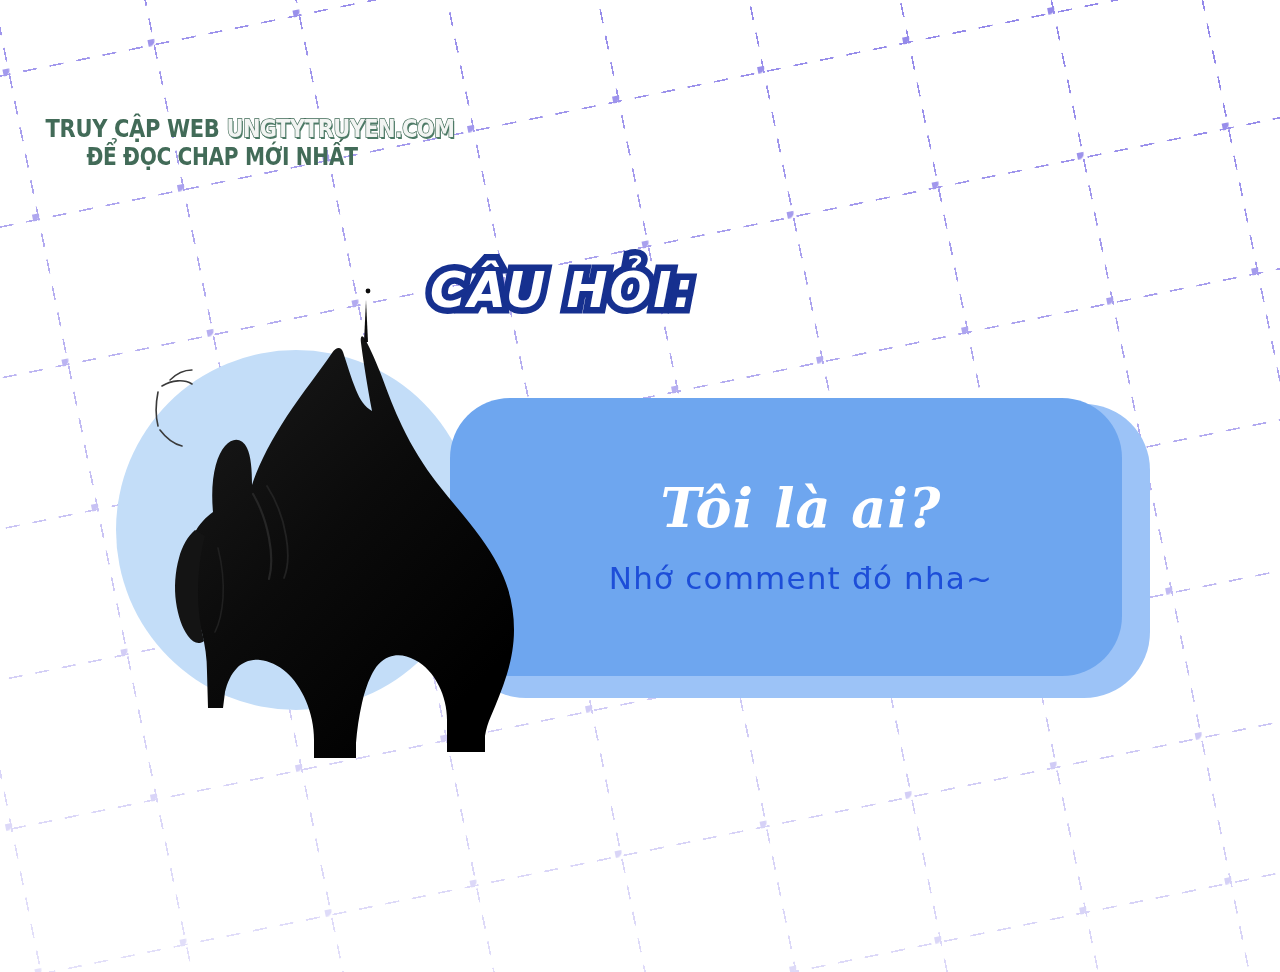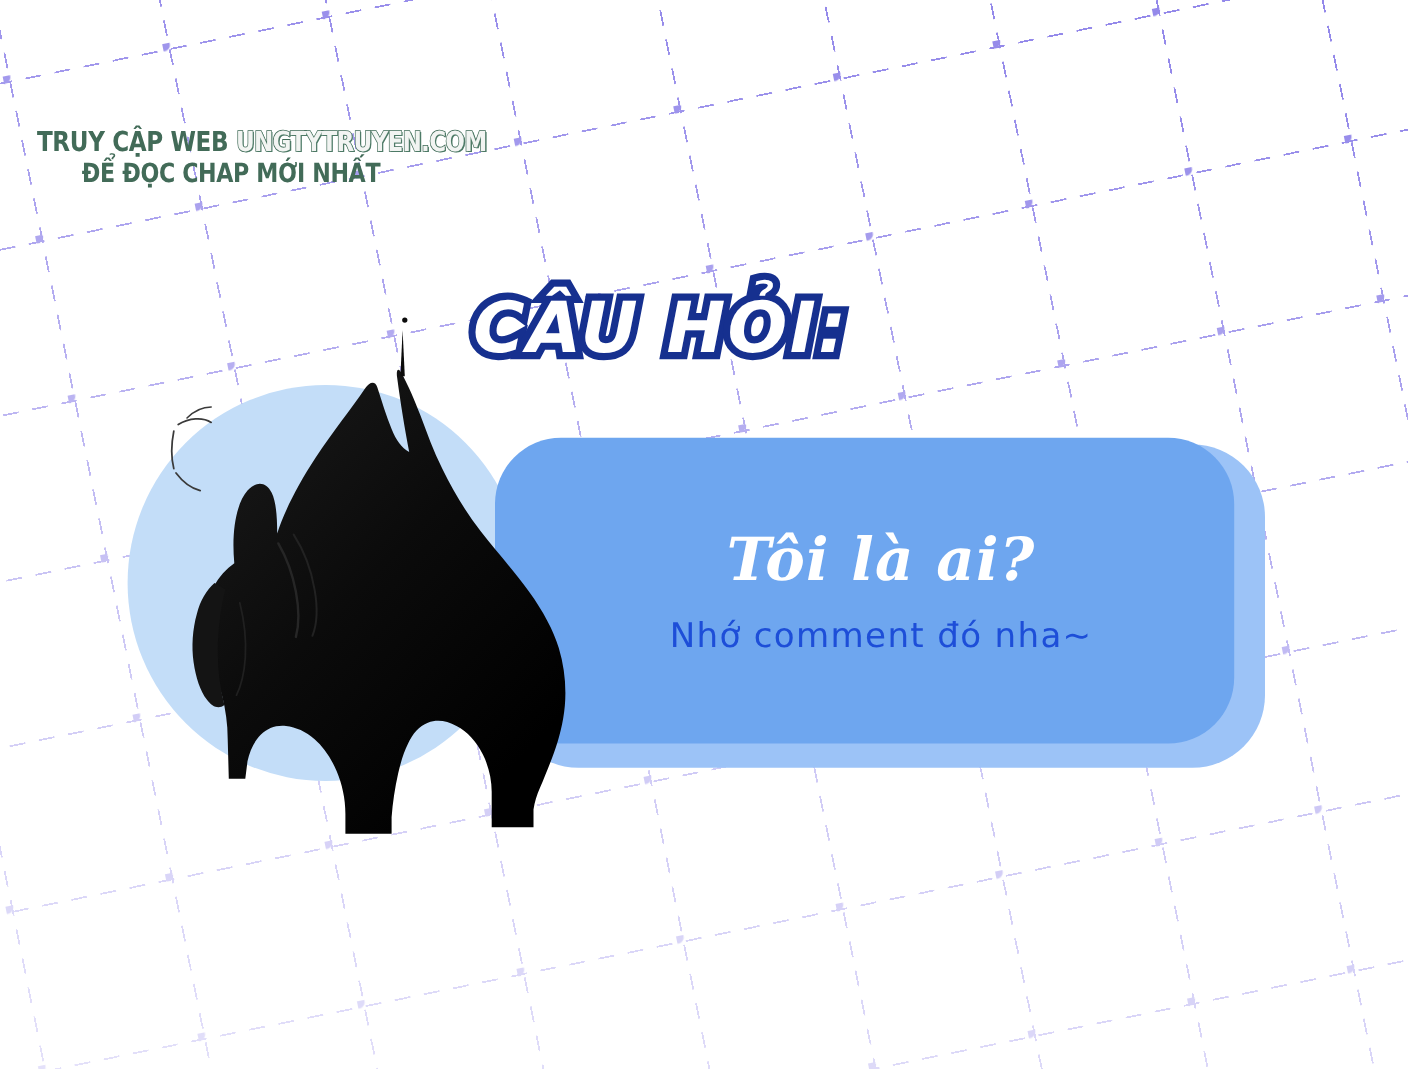--- a/index.html
+++ b/index.html
@@ -63,21 +63,21 @@
   }
   .grid-dots {
     background-image: radial-gradient(circle at 1px 1px, #8b7fe8 0, #8b7fe8 5.2px, rgba(139,127,232,0) 6.4px);
     background-size: 148px 148px;
     background-position: -5px -5px;
   }
 
   
   .watermark {
     position: absolute;
-    left: 0px;
+    left: 12px;
     top: 116px;
     width: 420px;
     text-align: center;
     line-height: 1.06;
     user-select: none;
   }
   .wm-line1, .wm-line2 {
     font-family: "DejaVu Sans", sans-serif;
     font-weight: bold;
     font-size: 25px;
@@ -171,21 +171,21 @@
   }
 
   
   .title {
     position: absolute;
     left: 430px;
     top: 262px;
     font-family: "DejaVu Sans", sans-serif;
     font-weight: bold;
     font-style: italic;
-    font-size: 64px;
+    font-size: 49px;
     letter-spacing: 2px;
     color: #ffffff;
     -webkit-text-stroke: 13px #16308f;
     paint-order: stroke fill;
     white-space: nowrap;
     user-select: none;
   }
 
   
   .silhouette {

